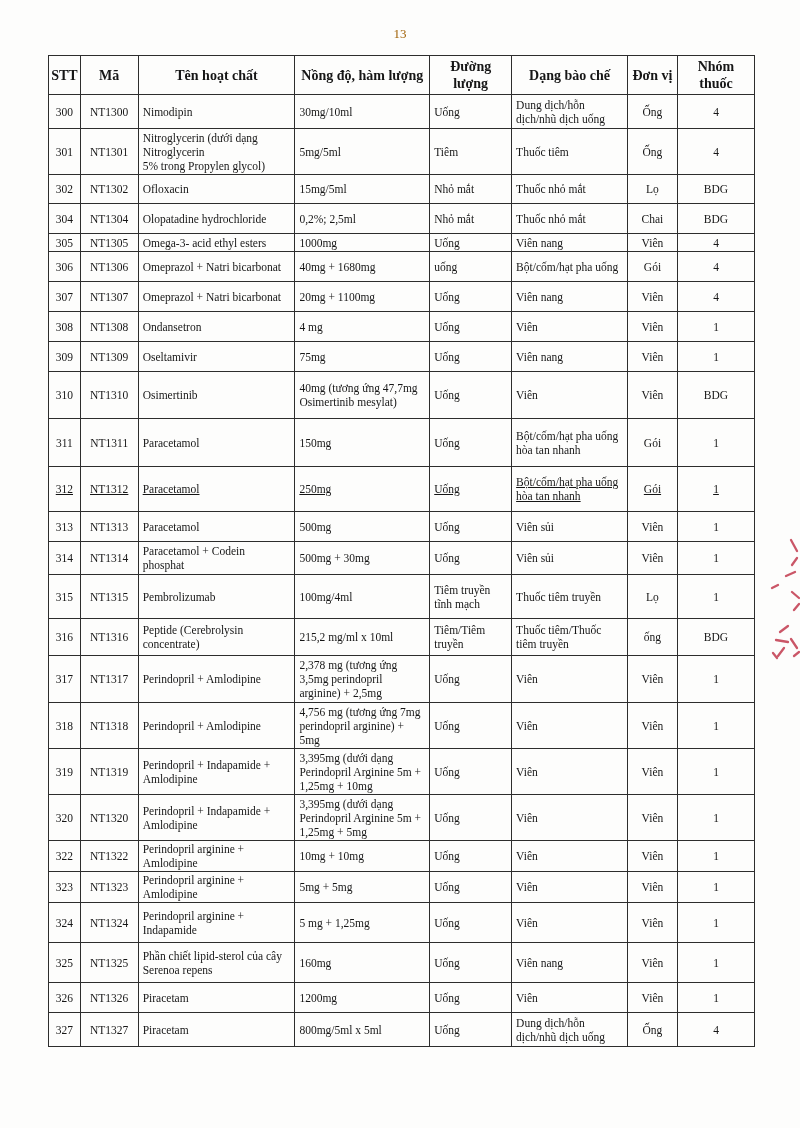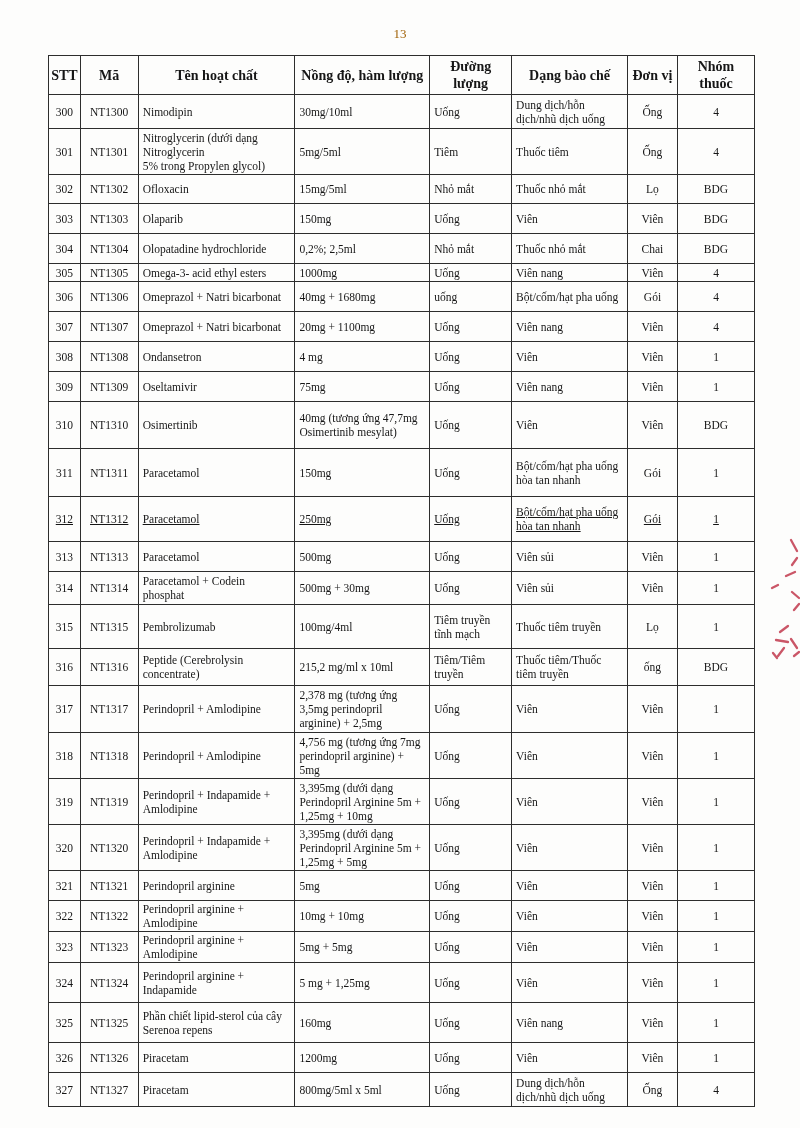--- a/index.html
+++ b/index.html
@@ -119,30 +119,20 @@
           <td class="al-center">302</td>
           <td class="al-center">NT1302</td>
           <td class="al-left">Ofloxacin</td>
           <td class="al-left">15mg/5ml</td>
           <td class="al-left">Nhỏ mắt</td>
           <td class="al-left">Thuốc nhỏ mắt</td>
           <td class="al-center">Lọ</td>
           <td class="al-center">BDG</td>
         </tr>
         <tr style="height: 30px;">
-          <td class="al-center">303</td>
-          <td class="al-center">NT1303</td>
-          <td class="al-left">Olaparib</td>
-          <td class="al-left">150mg</td>
-          <td class="al-left">Uống</td>
-          <td class="al-left">Viên</td>
-          <td class="al-center">Viên</td>
-          <td class="al-center">BDG</td>
-        </tr>
-        <tr style="height: 30px;">
           <td class="al-center">304</td>
           <td class="al-center">NT1304</td>
           <td class="al-left">Olopatadine hydrochloride</td>
           <td class="al-left">0,2%; 2,5ml</td>
           <td class="al-left">Nhỏ mắt</td>
           <td class="al-left">Thuốc nhỏ mắt</td>
           <td class="al-center">Chai</td>
           <td class="al-center">BDG</td>
         </tr>
         <tr style="height: 18px;">
@@ -311,30 +301,20 @@
           <td class="al-center">1</td>
         </tr>
         <tr style="height: 46px;">
           <td class="al-center">320</td>
           <td class="al-center">NT1320</td>
           <td class="al-left">Perindopril + Indapamide +
 Amlodipine</td>
           <td class="al-left">3,395mg (dưới dạng
 Perindopril Arginine 5m +
 1,25mg + 5mg</td>
-          <td class="al-left">Uống</td>
-          <td class="al-left">Viên</td>
-          <td class="al-center">Viên</td>
-          <td class="al-center">1</td>
-        </tr>
-        <tr style="height: 30px;">
-          <td class="al-center">321</td>
-          <td class="al-center">NT1321</td>
-          <td class="al-left">Perindopril arginine</td>
-          <td class="al-left">5mg</td>
           <td class="al-left">Uống</td>
           <td class="al-left">Viên</td>
           <td class="al-center">Viên</td>
           <td class="al-center">1</td>
         </tr>
         <tr style="height: 30px;">
           <td class="al-center">322</td>
           <td class="al-center">NT1322</td>
           <td class="al-left">Perindopril arginine +
 Amlodipine</td>

